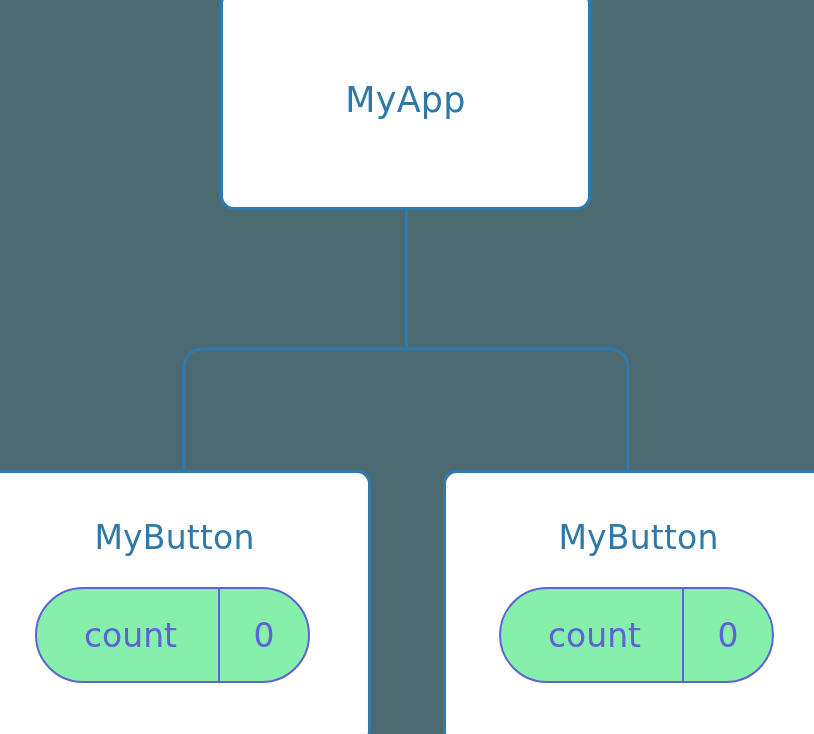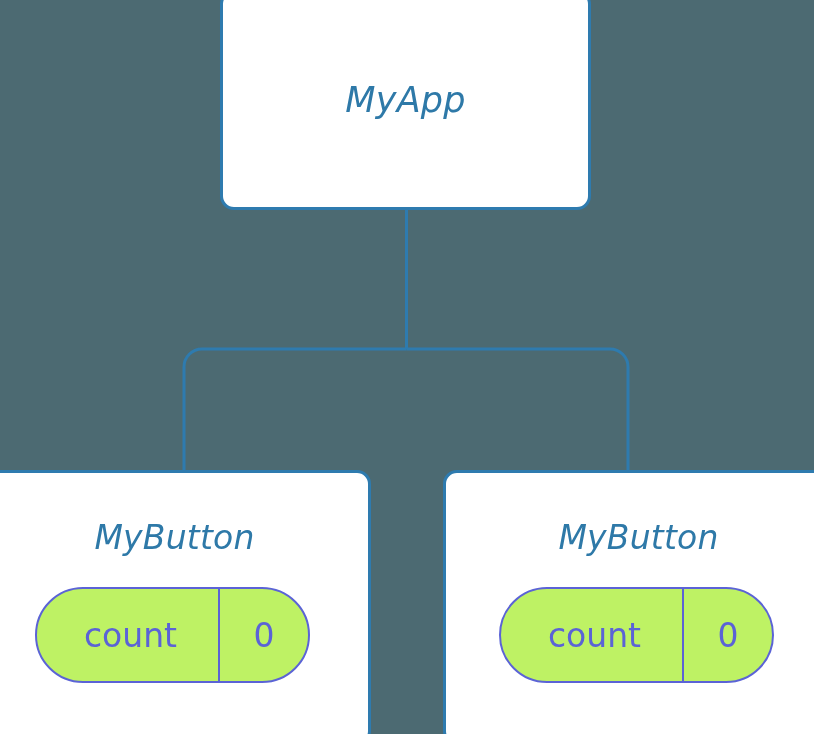--- a/index.html
+++ b/index.html
@@ -60,41 +60,40 @@
     height: 275px;
     padding-top: 40px;
   }
 
   .node-title {
     color: #2e79a8;
     font-size: 35px;
     line-height: 1;
     letter-spacing: 0.2px;
     white-space: nowrap;
-    font-style: italic;
   }
   .node-child-left .node-title,
   .node-child-right .node-title {
     font-size: 33px;
     margin-left: -8px;
     margin-top: 8px;
   }
   .node-child-right .node-title {
     margin-left: 6px;
   }
 
   
   .state-pill {
     display: flex;
     align-items: stretch;
     margin-top: 33px;
     border: 2px solid #5b63d6;
     border-radius: 999px;
     height: 92px;
-    background: #bef264;
+    background: #86efac;
     overflow: hidden;
   }
   .node-child-left .state-pill { margin-left: -12px; }
   .node-child-right .state-pill { margin-left: 2px; }
 
   .state-key,
   .state-value {
     display: flex;
     align-items: center;
     justify-content: center;

